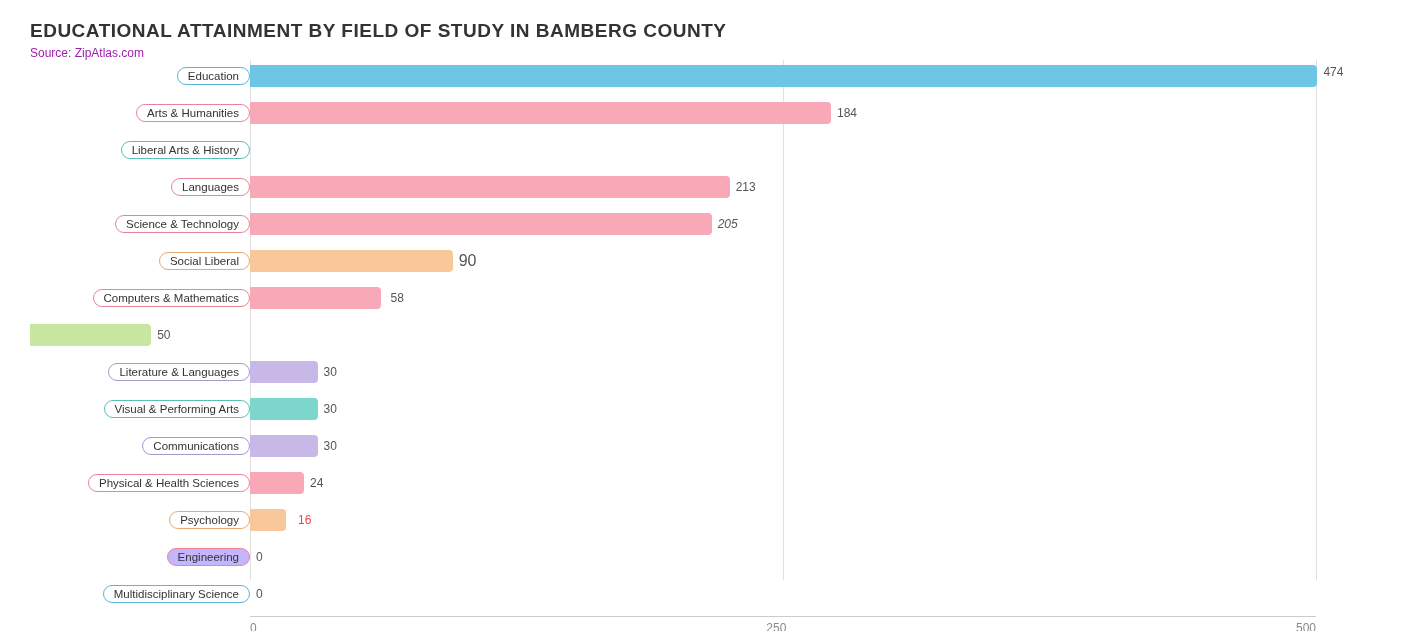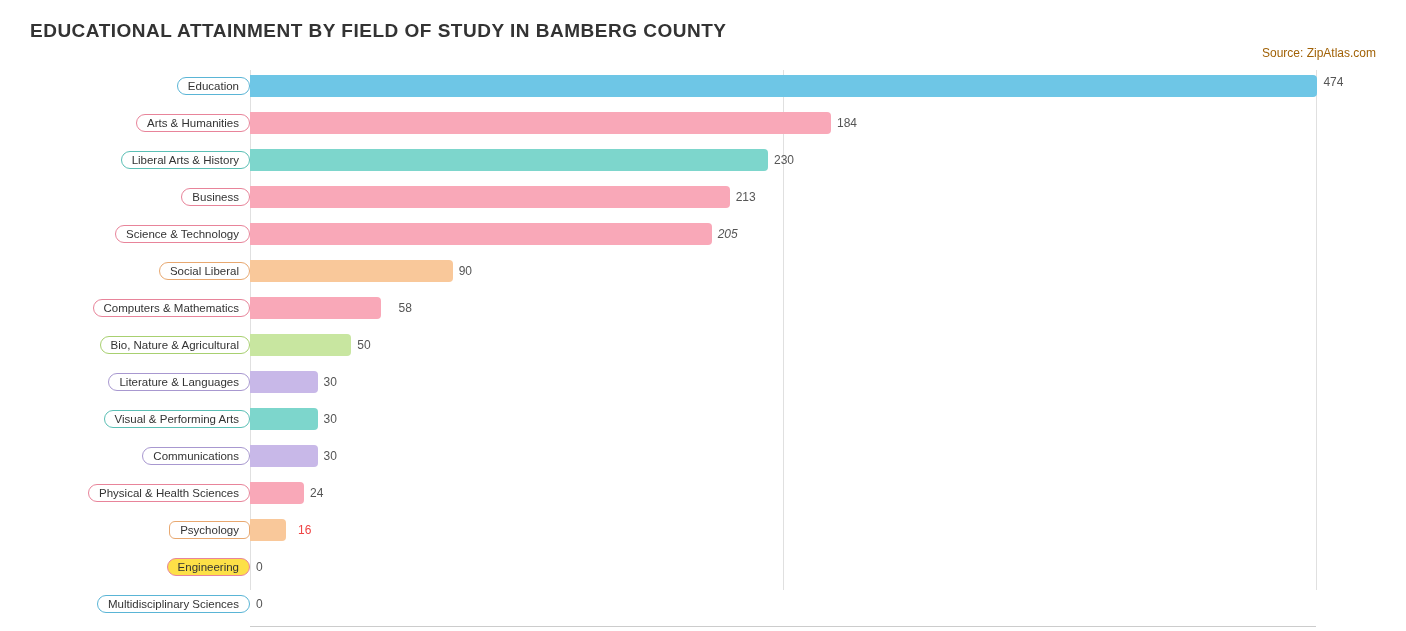--- a/index.html
+++ b/index.html
@@ -13,23 +13,22 @@
     .chart-title {
       font-size: 19px;
       font-weight: bold;
       color: #333;
       text-transform: uppercase;
       letter-spacing: 0.5px;
       margin-bottom: 4px;
     }
     .source {
       font-size: 12px;
-      color: #a16207;
-      text-align: right;
-      margin-bottom: 10px;
+      color: #a21caf;
+      text-align: left;
     }
     .chart-area {
       position: relative;
       width: 100%;
     }
     .bar-row {
       display: flex;
       align-items: center;
       margin-bottom: 5px;
       height: 32px;
@@ -104,28 +103,24 @@
         </div>
         <div style="flex: 1 1 0%; display: flex; align-items: center; position: relative; height: 22px;">
           <div class="bar" style="width: 51.6%; background: rgb(249, 168, 184); height: 22px; border-radius: 0px 4px 4px 0px; min-width: 4px;"></div>
           <span class="bar-value" style="font-size: 12px; color: rgb(85, 85, 85); margin-left: 6px; position: absolute; left: 51.6%; white-space: nowrap;">184</span>
         </div>
       </div>
       <div class="bar-row">
         <div class="bar-label">
           <span class="bar-label-pill" style="border-color: rgb(91, 191, 181); background: rgb(255, 255, 255);">Liberal Arts &amp; History</span>
         </div>
-        <div style="flex: 1 1 0%; display: flex; align-items: center; position: relative; height: 22px;">
-          <div class="bar" style="width: 46%; background: rgb(125, 214, 204); height: 22px; border-radius: 0px 4px 4px 0px; min-width: 4px;"></div>
-          <span class="bar-value" style="font-size: 12px; color: rgb(85, 85, 85); margin-left: 6px; position: absolute; left: 46%; white-space: nowrap;">230</span>
-        </div>
-      </div>
-      <div class="bar-row">
-        <div class="bar-label">
-          <span class="bar-label-pill" style="border-color: rgb(232, 132, 154); background: rgb(255, 255, 255);">Business</span>
+      </div>
+      <div class="bar-row">
+        <div class="bar-label">
+          <span class="bar-label-pill" style="border-color: rgb(232, 132, 154); background: rgb(255, 255, 255);">Languages</span>
         </div>
         <div style="flex: 1 1 0%; display: flex; align-items: center; position: relative; height: 22px;">
           <div class="bar" style="width: 42.6%; background: rgb(249, 168, 184); height: 22px; border-radius: 0px 4px 4px 0px; min-width: 4px;"></div>
           <span class="bar-value" style="font-size: 12px; color: rgb(85, 85, 85); margin-left: 6px; position: absolute; left: 42.6%; white-space: nowrap;">213</span>
         </div>
       </div>
       <div class="bar-row">
         <div class="bar-label">
           <span class="bar-label-pill" style="border-color: rgb(232, 132, 154); background: rgb(255, 255, 255);">Science &amp; Technology</span>
         </div>
@@ -133,36 +128,33 @@
           <div class="bar" style="width: 41%; background: rgb(249, 168, 184); height: 22px; border-radius: 0px 4px 4px 0px; min-width: 4px;"></div>
           <span class="bar-value" style="font-size: 12px; color: rgb(85, 85, 85); margin-left: 6px; position: absolute; left: 41%; white-space: nowrap;">205</span>
         </div>
       </div>
       <div class="bar-row">
         <div class="bar-label">
           <span class="bar-label-pill" style="border-color: rgb(232, 168, 112); background: rgb(255, 255, 255);">Social Liberal</span>
         </div>
         <div style="flex: 1 1 0%; display: flex; align-items: center; position: relative; height: 22px;">
           <div class="bar" style="width: 18%; background: rgb(249, 200, 154); height: 22px; border-radius: 0px 4px 4px 0px; min-width: 4px;"></div>
-          <span class="bar-value" style="font-size: 12px; color: rgb(85, 85, 85); margin-left: 6px; position: absolute; left: 18%; white-space: nowrap;">90</span>
+          <span class="bar-value" style="font-size: 16px; color: rgb(85, 85, 85); margin-left: 6px; position: absolute; left: 18%; white-space: nowrap;">90</span>
         </div>
       </div>
       <div class="bar-row">
         <div class="bar-label">
           <span class="bar-label-pill" style="border-color: rgb(232, 132, 154); background: rgb(255, 255, 255);">Computers &amp; Mathematics</span>
         </div>
         <div style="flex: 1 1 0%; display: flex; align-items: center; position: relative; height: 22px;">
           <div class="bar" style="width: 11.6%; background: rgb(249, 168, 184); height: 22px; border-radius: 0px 4px 4px 0px; min-width: 4px;"></div>
-          <span class="bar-value" style="font-size: 12px; color: rgb(85, 85, 85); margin-left: 18px; position: absolute; left: 11.6%; white-space: nowrap;">58</span>
-        </div>
-      </div>
-      <div class="bar-row">
-        <div class="bar-label">
-          <span class="bar-label-pill" style="border-color: rgb(168, 208, 112); background: rgb(255, 255, 255);">Bio, Nature &amp; Agricultural</span>
-        </div>
+          <span class="bar-value" style="font-size: 12px; color: rgb(85, 85, 85); margin-left: 10px; position: absolute; left: 11.6%; white-space: nowrap;">58</span>
+        </div>
+      </div>
+      <div class="bar-row">
         <div style="flex: 1 1 0%; display: flex; align-items: center; position: relative; height: 22px;">
           <div class="bar" style="width: 9%; background: rgb(200, 230, 160); height: 22px; border-radius: 0px 4px 4px 0px; min-width: 4px;"></div>
           <span class="bar-value" style="font-size: 12px; color: rgb(85, 85, 85); margin-left: 6px; position: absolute; left: 9%; white-space: nowrap;">50</span>
         </div>
       </div>
       <div class="bar-row">
         <div class="bar-label">
           <span class="bar-label-pill" style="border-color: rgb(168, 152, 208); background: rgb(255, 255, 255);">Literature &amp; Languages</span>
         </div>
         <div style="flex: 1 1 0%; display: flex; align-items: center; position: relative; height: 22px;">
@@ -192,39 +184,39 @@
         <div class="bar-label">
           <span class="bar-label-pill" style="border-color: rgb(232, 132, 154); background: rgb(255, 255, 255);">Physical &amp; Health Sciences</span>
         </div>
         <div style="flex: 1 1 0%; display: flex; align-items: center; position: relative; height: 22px;">
           <div class="bar" style="width: 4.8%; background: rgb(249, 168, 184); height: 22px; border-radius: 0px 4px 4px 0px; min-width: 4px;"></div>
           <span class="bar-value" style="font-size: 12px; color: rgb(85, 85, 85); margin-left: 6px; position: absolute; left: 4.8%; white-space: nowrap;">24</span>
         </div>
       </div>
       <div class="bar-row">
         <div class="bar-label">
-          <span class="bar-label-pill" style="border-color: rgb(232, 168, 112); background: rgb(255, 255, 255); border-radius: 6px;">Psychology</span>
+          <span class="bar-label-pill" style="border-color: rgb(232, 168, 112); background: rgb(255, 255, 255);">Psychology</span>
         </div>
         <div style="flex: 1 1 0%; display: flex; align-items: center; position: relative; height: 22px;">
           <div class="bar" style="width: 3.2%; background: rgb(249, 200, 154); height: 22px; border-radius: 0px 4px 4px 0px; min-width: 4px;"></div>
           <span class="bar-value" style="font-size: 12px; color: #ef4444; margin-left: 12px; position: absolute; left: 3.2%; white-space: nowrap;">16</span>
         </div>
       </div>
       <div class="bar-row">
         <div class="bar-label">
-          <span class="bar-label-pill" style="border-color: rgb(232, 132, 154); background: #fde047;">Engineering</span>
+          <span class="bar-label-pill" style="border-color: rgb(232, 132, 154); background: #c4b5fd;">Engineering</span>
         </div>
         <div style="flex: 1 1 0%; display: flex; align-items: center; position: relative; height: 22px;">
           <div class="bar" style="width: 0%; background: rgb(249, 168, 184); height: 22px; border-radius: 0px 4px 4px 0px; min-width: 0px;"></div>
           <span class="bar-value" style="font-size: 12px; color: rgb(85, 85, 85); margin-left: 6px; position: absolute; left: 0%; white-space: nowrap;">0</span>
         </div>
       </div>
       <div class="bar-row">
         <div class="bar-label">
-          <span class="bar-label-pill" style="border-color: rgb(90, 181, 214); background: rgb(255, 255, 255);">Multidisciplinary Sciences</span>
+          <span class="bar-label-pill" style="border-color: rgb(90, 181, 214); background: rgb(255, 255, 255);">Multidisciplinary Science</span>
         </div>
         <div style="flex: 1 1 0%; display: flex; align-items: center; position: relative; height: 22px;">
           <div class="bar" style="width: 0%; background: rgb(110, 198, 230); height: 22px; border-radius: 0px 4px 4px 0px; min-width: 0px;"></div>
           <span class="bar-value" style="font-size: 12px; color: rgb(85, 85, 85); margin-left: 6px; position: absolute; left: 0%; white-space: nowrap;">0</span>
         </div>
       </div>
     </div>
     <div class="x-axis" style="display: flex; margin-left: 220px; margin-right: 60px; margin-top: 6px; border-top: 1px solid rgb(204, 204, 204); padding-top: 4px; justify-content: space-between;">
       <span style="font-size: 12px; color: rgb(136, 136, 136);">0</span>
       <span style="font-size: 12px; color: rgb(136, 136, 136);">250</span>

